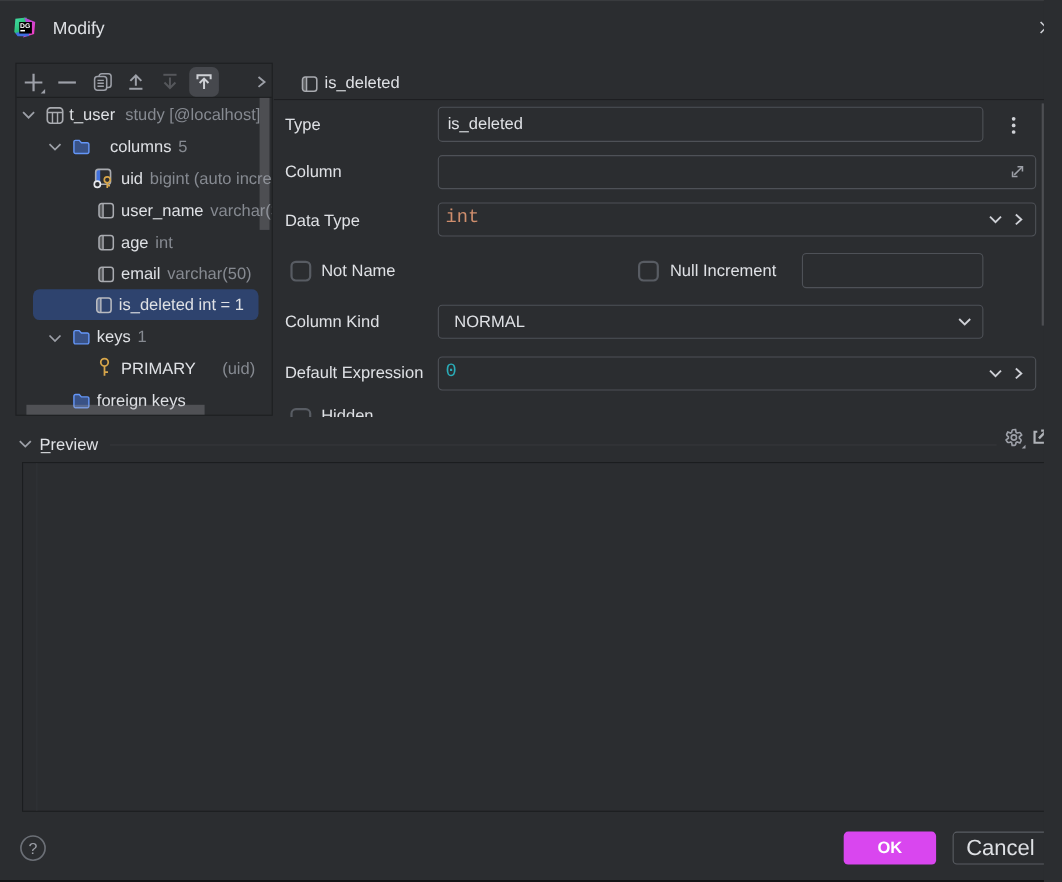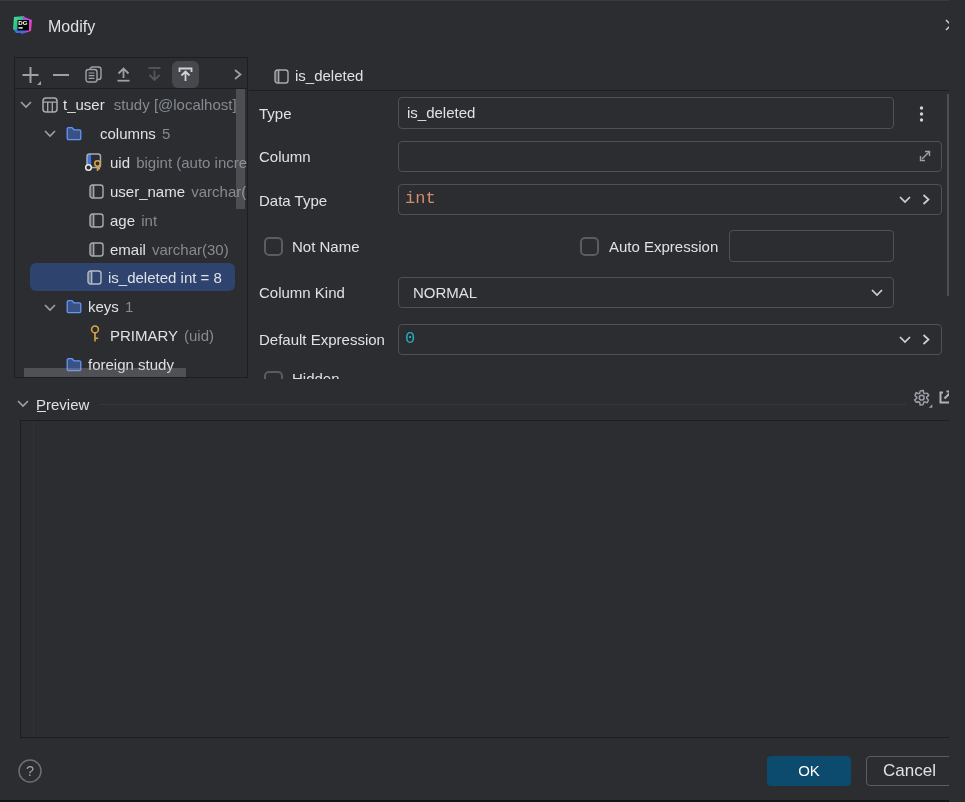--- a/index.html
+++ b/index.html
@@ -115,48 +115,48 @@
       <rect x="1" y="1" width="13" height="13" rx="2.5" stroke="#a9abb0" stroke-width="1.4" fill="none"></rect>
       <path d="M4.7,1 V14" stroke="#a9abb0" stroke-width="1.3"></path>
     </svg>
     <div class="t15" style="position:absolute;left:95px;top:123px">age <span class="gray" style="margin-left:2px">int</span></div>
 
     <svg style="left:74px;top:153px" width="15" height="15" viewBox="0 0 15 15">
       <path d="M1,3.5 a2.5,2.5 0 0 1 2.5,-2.5 h1.2 v13 h-1.2 a2.5,2.5 0 0 1 -2.5,-2.5 z" fill="rgba(255,255,255,0.22)"></path>
       <rect x="1" y="1" width="13" height="13" rx="2.5" stroke="#a9abb0" stroke-width="1.4" fill="none"></rect>
       <path d="M4.7,1 V14" stroke="#a9abb0" stroke-width="1.3"></path>
     </svg>
-    <div class="t15" style="position:absolute;left:95px;top:152px">email <span class="gray" style="margin-left:2px">varchar(30)</span></div>
+    <div class="t15" style="position:absolute;left:95px;top:152px">email <span class="gray" style="margin-left:2px">varchar(50)</span></div>
 
     <div style="position:absolute;left:15px;top:174px;width:205px;height:28px;background:#2e436e;border-radius:6px"></div>
     <svg style="left:72px;top:181px" width="15" height="15" viewBox="0 0 15 15">
       <path d="M1,3.5 a2.5,2.5 0 0 1 2.5,-2.5 h1.2 v13 h-1.2 a2.5,2.5 0 0 1 -2.5,-2.5 z" fill="rgba(255,255,255,0.25)"></path>
       <rect x="1" y="1" width="13" height="13" rx="2.5" stroke="#b9bbc0" stroke-width="1.4" fill="none"></rect>
       <path d="M4.7,1 V14" stroke="#b9bbc0" stroke-width="1.3"></path>
     </svg>
-    <div class="t15" style="position:absolute;left:93px;top:180px">is_deleted int = 8</div>
+    <div class="t15" style="position:absolute;left:93px;top:180px">is_deleted int = 1</div>
 
     <svg style="left:28.5px;top:215px" width="12" height="8" viewBox="0 0 12 8">
         <path d="M1,1 L6,6 L11,1" stroke="#9da0a8" stroke-width="1.6" fill="none"></path>
       </svg>
     <svg style="left:51px;top:210px" width="16" height="15" viewBox="0 0 16 15">
       <path d="M1.2,3 a1.4,1.4 0 0 1 1.4,-1.4 h3.4 l2,2.2 h5.4 a1.4,1.4 0 0 1 1.4,1.4 v7 a1.4,1.4 0 0 1 -1.4,1.4 h-10.8 a1.4,1.4 0 0 1 -1.4,-1.4 z" stroke="#6496f8" stroke-width="1.3" fill="#395286"></path>
     </svg>
     <div class="t15" style="position:absolute;left:73px;top:209px">keys <span class="gray" style="margin-left:2px">1</span></div>
 
     <svg style="left:74px;top:236px" width="12" height="18" viewBox="0 0 12 18">
       <circle cx="6" cy="4.4" r="3.4" stroke="#d8a64a" stroke-width="1.6" fill="none"></circle>
       <path d="M6,7.8 V16.5 M6,13.2 H9.2" stroke="#d8a64a" stroke-width="1.6" fill="none"></path>
     </svg>
-    <div class="t15" style="position:absolute;left:95px;top:238px">PRIMARY <span class="gray" style="margin-left:2px">(uid)</span></div>
+    <div class="t15" style="position:absolute;left:95px;top:238px">PRIMARY <span class="gray" style="margin-left:20px">(uid)</span></div>
 
     <svg style="left:51px;top:268px" width="16" height="15" viewBox="0 0 16 15">
       <path d="M1.2,3 a1.4,1.4 0 0 1 1.4,-1.4 h3.4 l2,2.2 h5.4 a1.4,1.4 0 0 1 1.4,1.4 v7 a1.4,1.4 0 0 1 -1.4,1.4 h-10.8 a1.4,1.4 0 0 1 -1.4,-1.4 z" stroke="#6496f8" stroke-width="1.3" fill="#395286"></path>
     </svg>
-    <div class="t15" style="position:absolute;left:73px;top:267px">foreign study</div>
+    <div class="t15" style="position:absolute;left:73px;top:267px">foreign keys</div>
   </div>
 
   <div class="ab" style="left:24px;top:368px;width:162px;height:9px;background:rgba(158,160,165,0.32)"></div>
   <div class="ab" style="left:236px;top:89px;width:9px;height:120px;background:rgba(164,166,171,0.28)"></div>
 
   <svg class="ab" style="left:274px;top:69px" width="15" height="15" viewBox="0 0 15 15">
     <path d="M1,3.5 a2.5,2.5 0 0 1 2.5,-2.5 h1.2 v13 h-1.2 a2.5,2.5 0 0 1 -2.5,-2.5 z" fill="rgba(255,255,255,0.22)"></path>
     <rect x="1" y="1" width="13" height="13" rx="2.5" stroke="#a9abb0" stroke-width="1.4" fill="none"></rect>
     <path d="M4.7,1 V14" stroke="#a9abb0" stroke-width="1.3"></path>
   </svg>
@@ -186,21 +186,21 @@
   <svg class="ab" style="left:899px;top:196px" width="12" height="7" viewBox="0 0 12 7">
       <path d="M1,1 L6,6 L11,1" stroke="#ced0d6" stroke-width="1.7" fill="none"></path>
     </svg>
   <svg class="ab" style="left:922px;top:194px" width="8" height="11" viewBox="0 0 8 11">
       <path d="M1.5,1 L6.5,5.5 L1.5,10" stroke="#ced0d6" stroke-width="1.7" fill="none"></path>
     </svg>
 
   <div class="cb" style="left:264px;top:237px"></div>
   <div class="ab t15" style="left:292px;top:238px">Not Name</div>
   <div class="cb" style="left:580px;top:237px"></div>
-  <div class="ab t15" style="left:609px;top:238px">Auto Expression</div>
+  <div class="ab t15" style="left:609px;top:238px">Null Increment</div>
   <div class="inp" style="left:729px;top:230px;width:165px;height:32px"></div>
 
   <div class="ab t15" style="left:259px;top:284px">Column Kind</div>
   <div class="inp" style="left:398px;top:277px;width:496px;height:31px"></div>
   <div class="ab t15" style="left:413px;top:284px">NORMAL</div>
   <svg class="ab" style="left:871px;top:289px" width="12" height="7" viewBox="0 0 12 7">
       <path d="M1,1 L6,6 L11,1" stroke="#ced0d6" stroke-width="1.7" fill="none"></path>
     </svg>
 
   <div class="ab t15" style="left:259px;top:331px">Default Expression</div>
@@ -240,17 +240,17 @@
     <path d="M9.5,2.5 H14.5 V7.5" stroke="#b0b3b8" stroke-width="2.2" fill="none"></path>
   </svg>
 
   <div class="ab" style="left:20px;top:420px;width:936px;height:318px;border:1px solid #1b1d1f;background:#2b2d30"></div>
   <div class="ab" style="left:33px;top:421px;width:1px;height:316px;background:#313337"></div>
 
   <svg class="ab" style="left:18px;top:759px" width="24" height="24" viewBox="0 0 24 24">
     <circle cx="12" cy="12" r="11" stroke="#6b6f76" stroke-width="1.5" fill="none"></circle>
     <text x="12" y="17" font-size="14.5" fill="#9da0a8" text-anchor="middle" font-family="Liberation Sans">?</text>
   </svg>
-  <div class="ab" style="left:767px;top:756px;width:84px;height:30px;background:#0c4a6e;border-radius:4px;color:#fff;font-size:15px;font-weight:400;text-align:center;line-height:30px">OK</div>
-  <div class="ab" style="left:866px;top:756px;width:87px;height:30px;border:1px solid #5a5d63;border-radius:4px;color:#dfe1e5;font-size:17px;text-align:center;line-height:28px">Cancel</div>
+  <div class="ab" style="left:767px;top:756px;width:84px;height:30px;background:#d946ef;border-radius:4px;color:#fff;font-size:15px;font-weight:700;text-align:center;line-height:30px">OK</div>
+  <div class="ab" style="left:866px;top:756px;width:87px;height:30px;border:1px solid #5a5d63;border-radius:4px;color:#dfe1e5;font-size:20px;text-align:center;line-height:28px">Cancel</div>
 
   <div class="ab" style="left:0;top:800px;width:965px;height:2px;background:#131415"></div>
 </div>
 
 </body></html>

